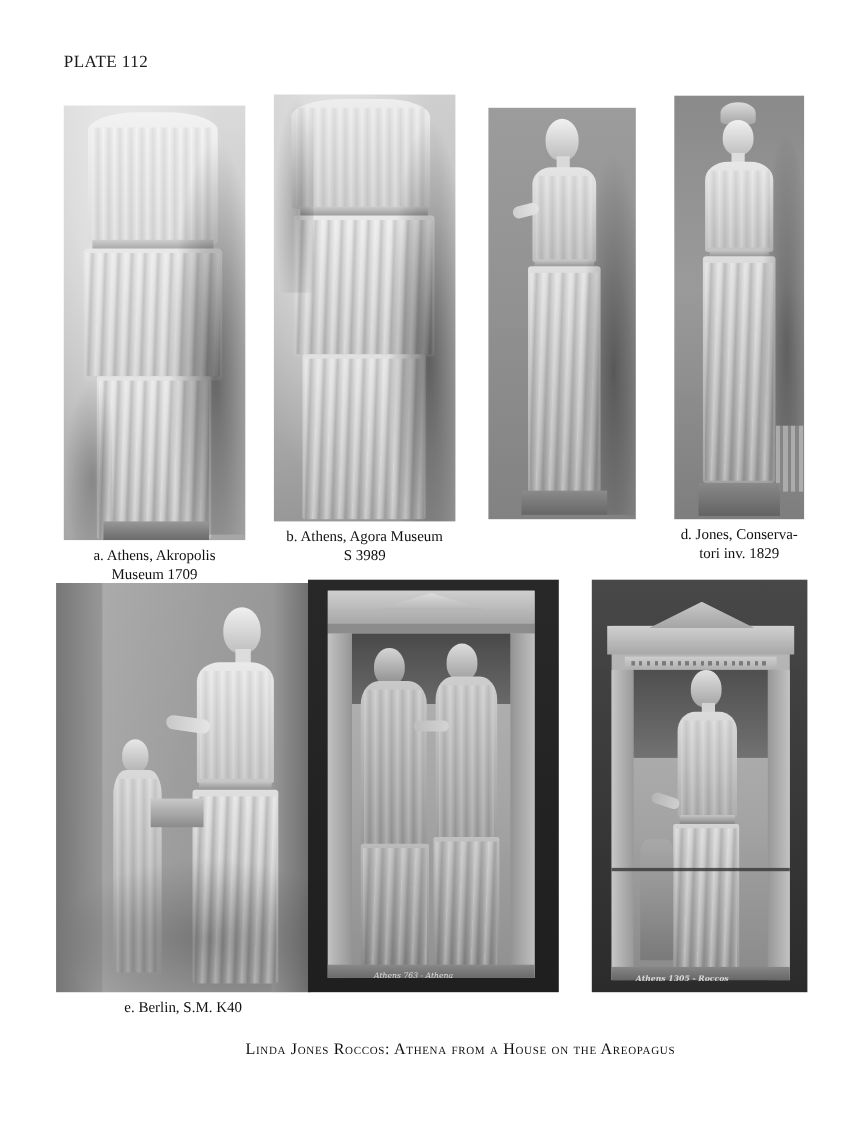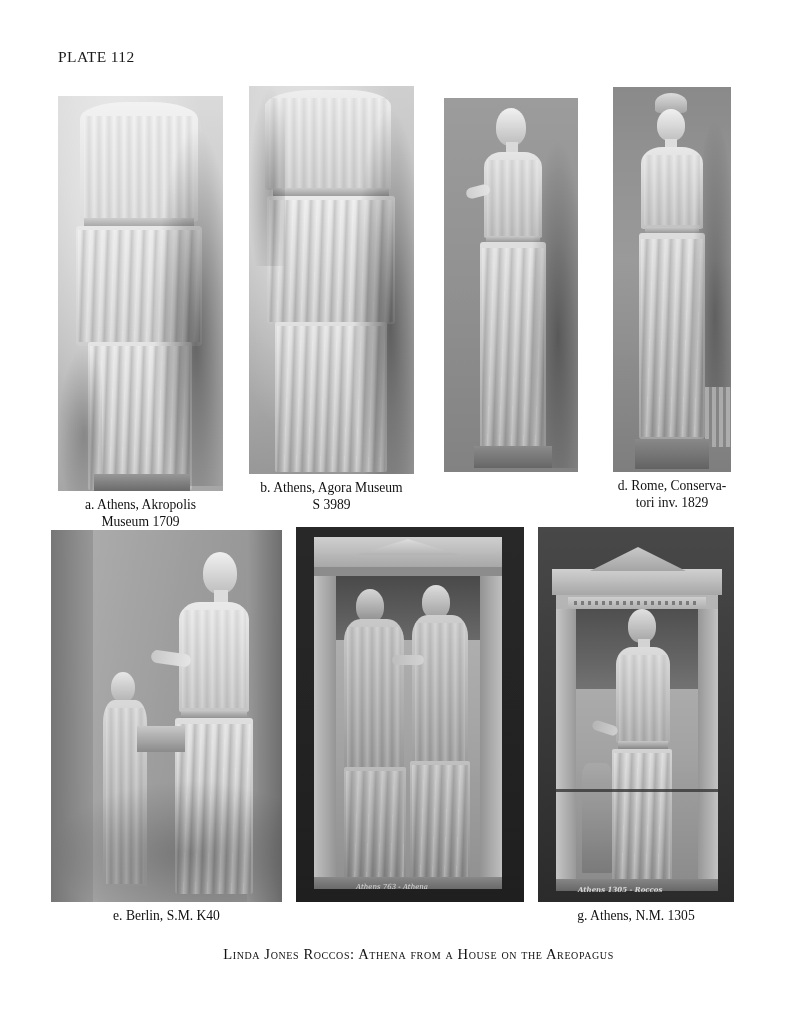--- a/index.html
+++ b/index.html
@@ -212,21 +212,21 @@
 
       <div class="statue" style="left:26px; top:146px; width:66px; height:206px; background:linear-gradient(180deg,#ddd9d2,#a5a19a); border-radius:3px;"></div>
       <div class="drape" style="left:28px; top:152px; width:62px; height:198px; opacity:.58;"></div>
       <div class="dark" style="left:78px; top:30px; width:40px; height:330px; opacity:.75;"></div>
 
       <div style="position:absolute;left:92px;top:300px;width:26px;height:60px;background:repeating-linear-gradient(90deg,#b9b7b2 0 4px,#8c8a86 4px 7px);opacity:.8;"></div>
 
       <div style="position:absolute;left:22px;top:352px;width:74px;height:30px;background:linear-gradient(180deg,#8b8883,#666460);"></div>
     </div>
     <div class="cap">
-      <span>d. Rome, Conserva-</span>
+      <span>d. Jones, Conserva-</span>
       <span class="l2">tori inv. 1829</span>
     </div>
   </div>
 
   <div class="fig" style="left:51px; top:530px; width:231px;">
     <div class="photo bg-grad-e" style="width:231px; height:372px;">
       <div class="shade" style="left:20px;top:10px;width:190px;height:340px;opacity:.6;"></div>
 
       <div style="position:absolute;left:0;top:0;width:231px;height:372px;background:linear-gradient(100deg,#b0aea9 0%,#a29f9a 40%,#8f8d88 100%);"></div>
       <div style="position:absolute;left:0;top:0;width:42px;height:372px;background:linear-gradient(90deg,#6f6d69,#96938e);opacity:.85;"></div>
@@ -248,21 +248,21 @@
 
       <div style="position:absolute;left:86px;top:196px;width:48px;height:26px;background:linear-gradient(180deg,#c9c5bd,#8e8a84);"></div>
       <div class="dark" style="left:0;top:250px;width:231px;height:122px;opacity:.5;"></div>
     </div>
     <div class="cap">
       <span>e. Berlin, S.M. K40</span>
       <span class="l2"></span>
     </div>
   </div>
 
-  <div class="fig" style="left:296px; top:527px; width:200px;">
+  <div class="fig" style="left:280px; top:527px; width:200px;">
     <div class="photo bg-grad-f" style="width:228px; height:375px;">
 
       <div style="position:absolute;left:18px;top:10px;width:188px;height:352px;background:linear-gradient(180deg,#b9b6b0 0%,#a8a5a0 50%,#928f8a 100%);"></div>
 
       <div style="position:absolute;left:18px;top:10px;width:188px;height:30px;background:linear-gradient(180deg,#cfccc6,#a9a6a1);"></div>
       <div style="position:absolute;left:60px;top:12px;width:104px;height:16px;background:linear-gradient(180deg,#dcd9d3,#b4b1ac);clip-path:polygon(50% 0,100% 100%,0 100%);"></div>
 
       <div style="position:absolute;left:18px;top:40px;width:188px;height:9px;background:#8e8b86;"></div>
 
       <div style="position:absolute;left:18px;top:49px;width:22px;height:313px;background:linear-gradient(90deg,#c2bfb9,#97948f);"></div>
@@ -314,21 +314,17 @@
       <div class="drape" style="left:76px; top:226px; width:56px; height:128px; opacity:.58;"></div>
 
       <div style="position:absolute;left:54px;top:196px;width:26px;height:10px;background:linear-gradient(90deg,#b6b3ac,#cfccc5);border-radius:5px;transform:rotate(18deg);"></div>
       <div class="statue" style="left:44px; top:236px; width:30px; height:110px; background:linear-gradient(180deg,#a9a69f,#7d7a75); border-radius:24% 24% 3% 3%/12% 12% 2% 2%;"></div>
 
       <div style="position:absolute;left:18px;top:262px;width:162px;height:3px;background:#3a3835;opacity:.8;"></div>
 
       <div style="position:absolute;left:18px;top:352px;width:162px;height:12px;background:linear-gradient(180deg,#898681,#6a6763);"></div>
       <div class="handwriting" style="left:40px; top:358px;">Athens 1305 - Roccos</div>
     </div>
-    <div class="cap">
-      <span>g. Athens, N.M. 1305</span>
-      <span class="l2"></span>
-    </div>
   </div>
 
   <div class="footer">Linda Jones Roccos: Athena from a House on the Areopagus</div>
 
 </div>
 
 </body></html>

